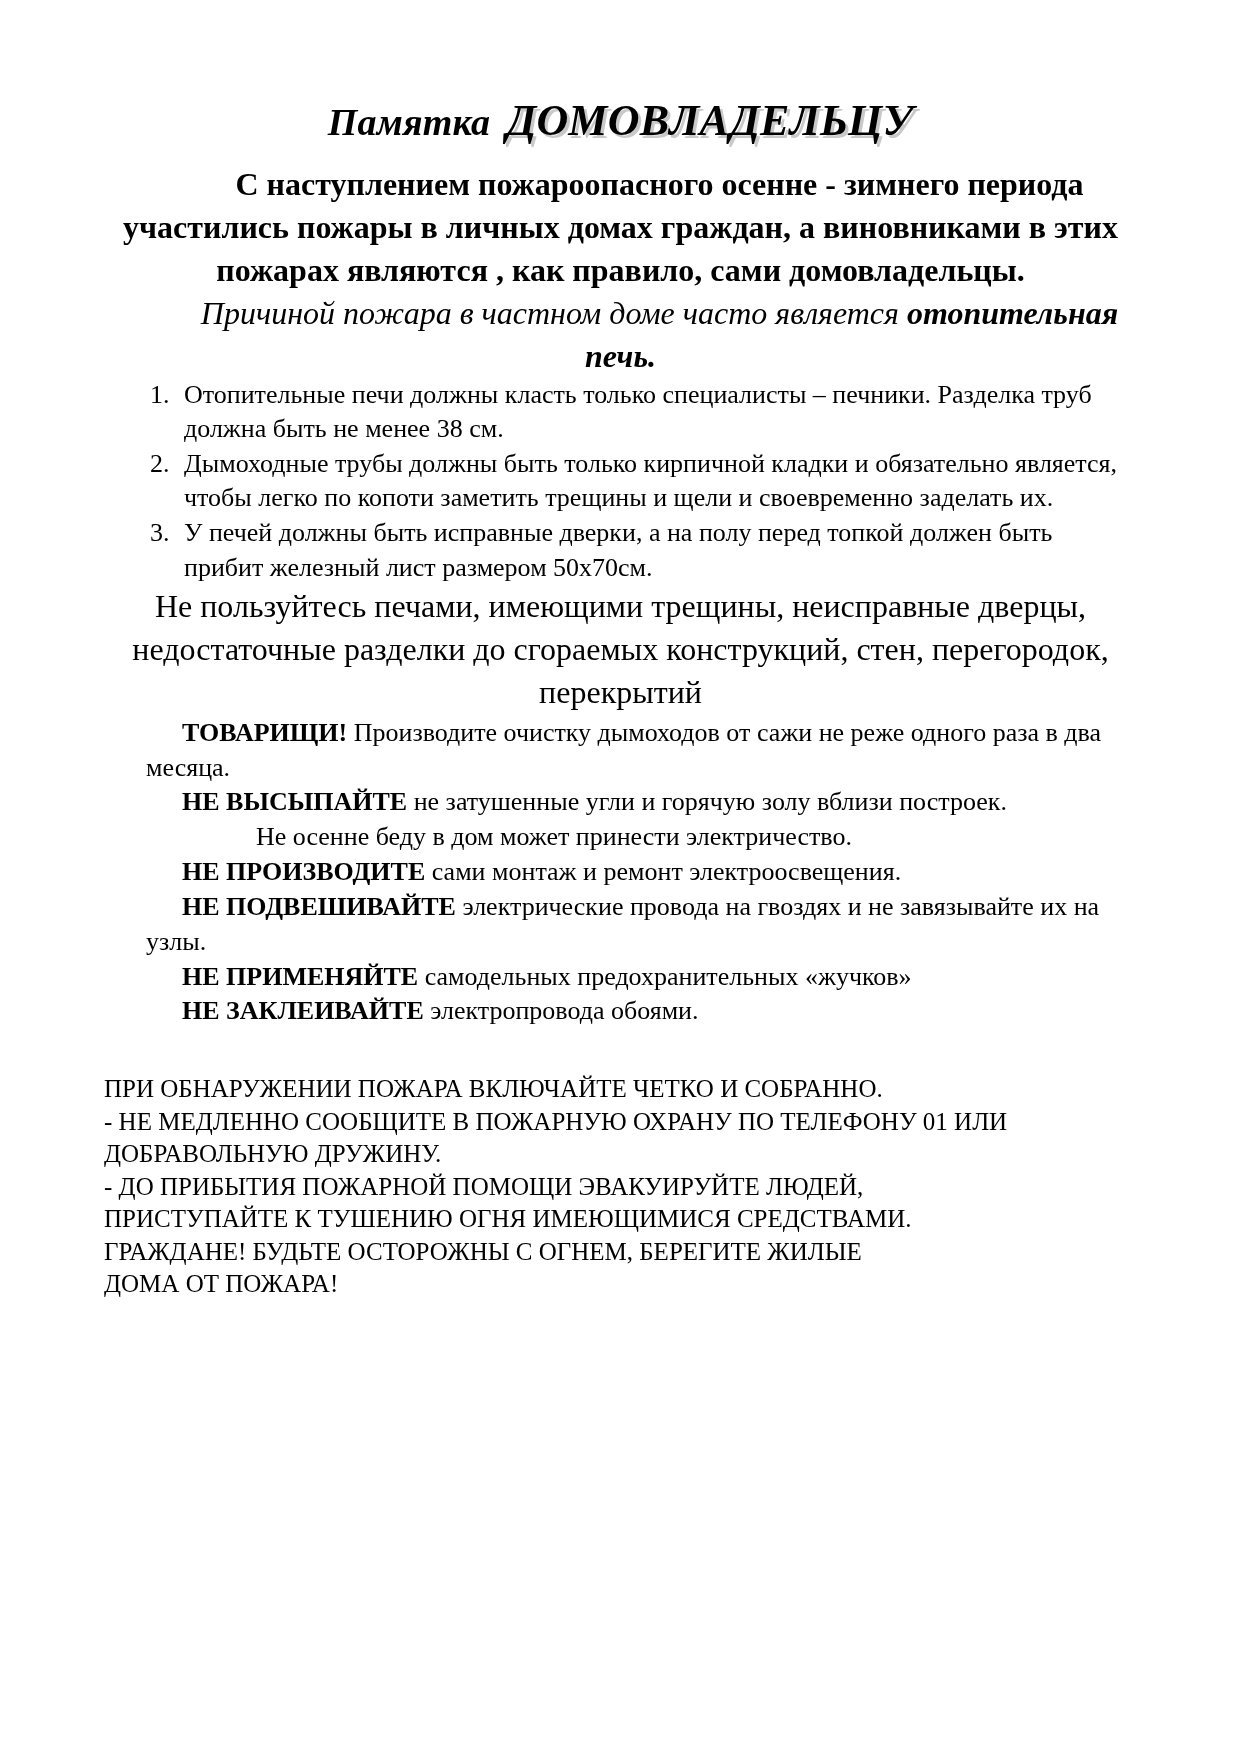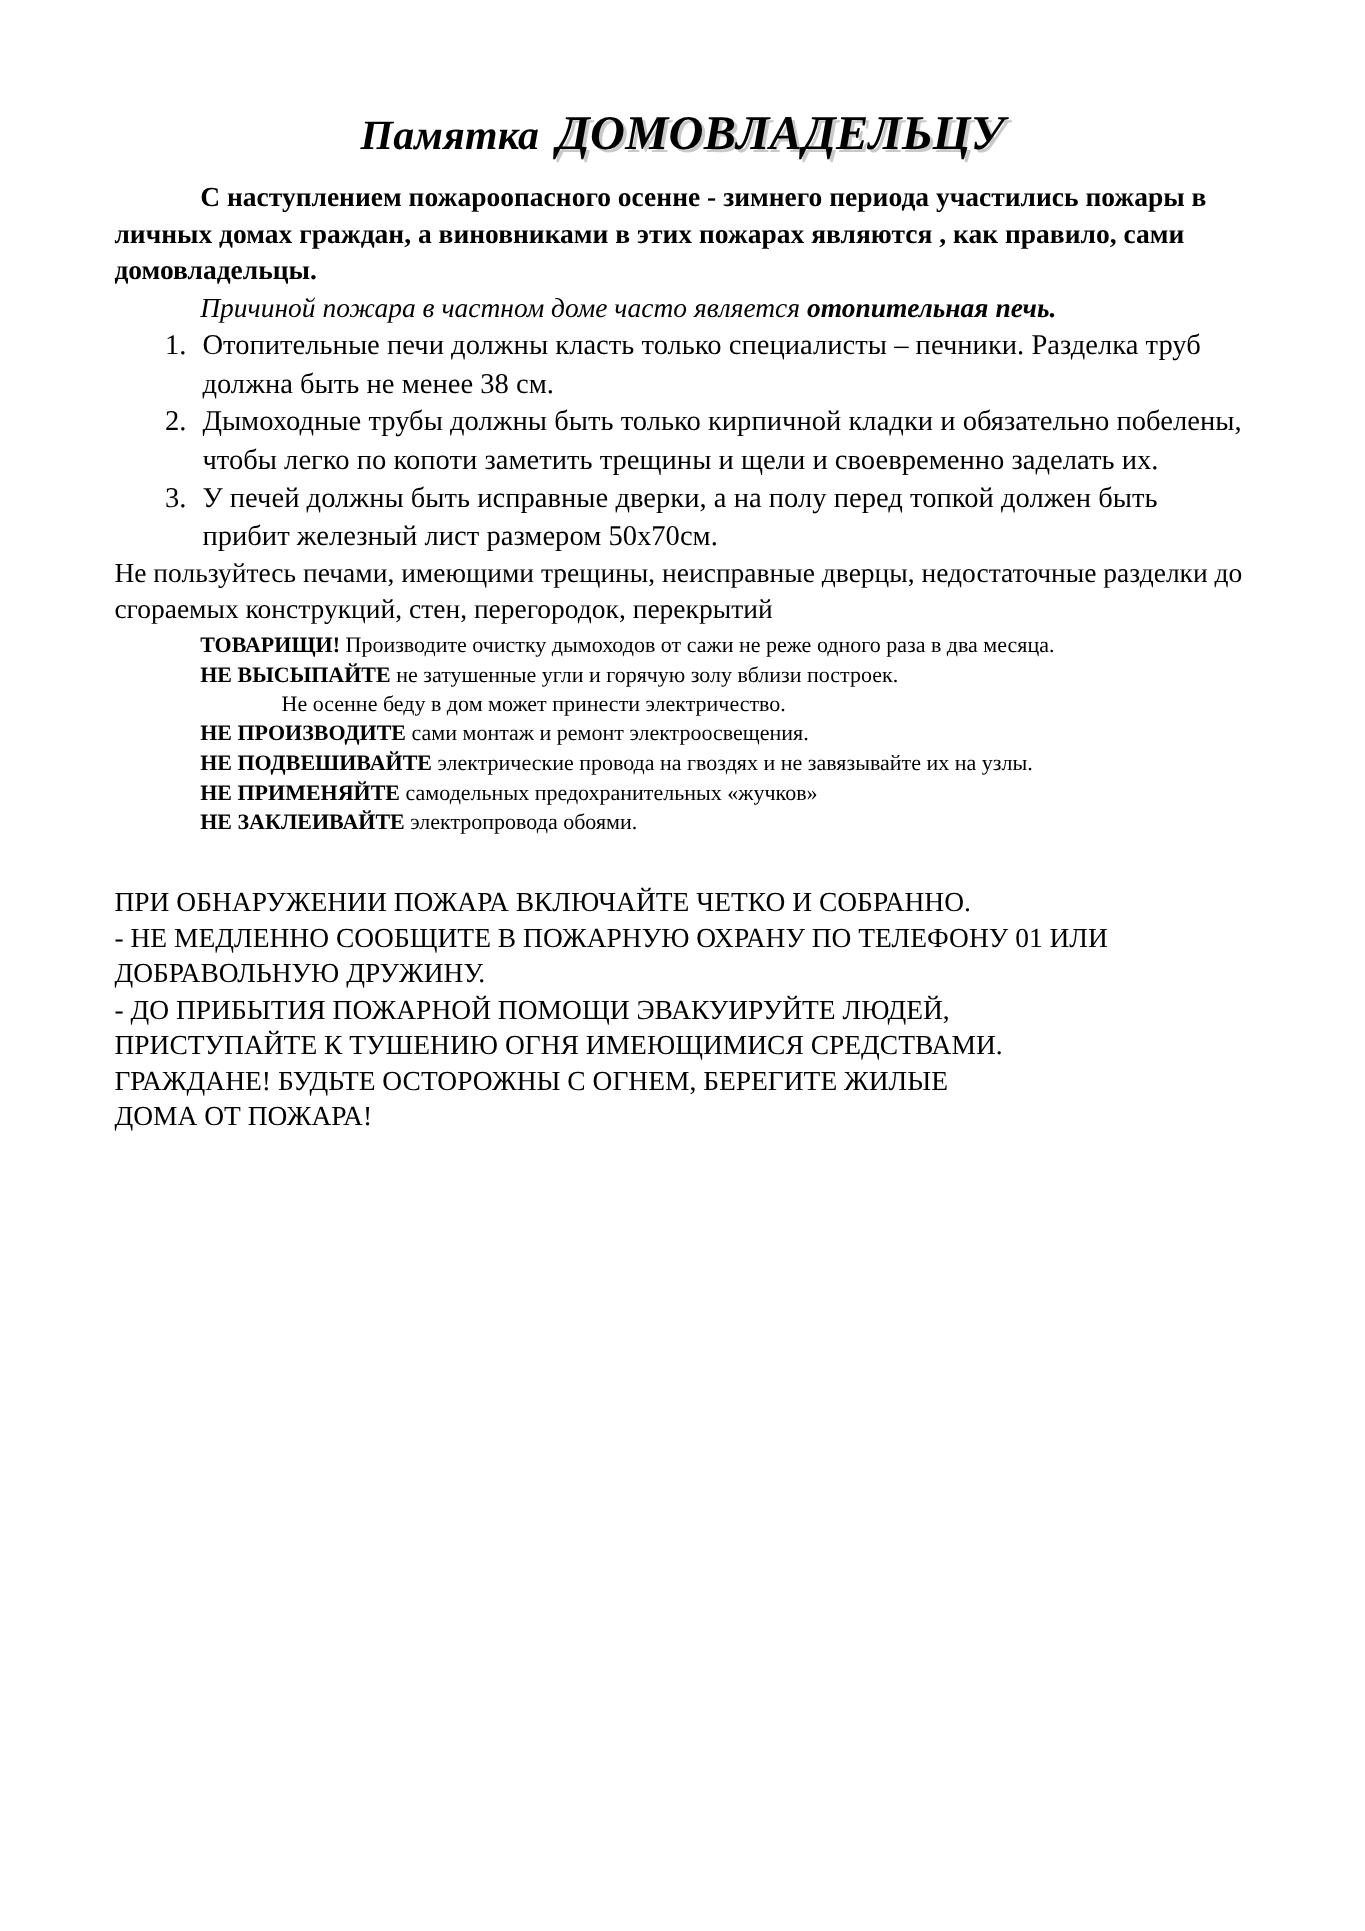--- a/index.html
+++ b/index.html
@@ -40,23 +40,23 @@
   }
   .title-part2 {
     font-size: 44px;
     margin-left: 16px;
     text-shadow: 3px 3px 0 #c9c9c9;
   }
 
   
   p.para {
     margin: 0;
-    font-size: 25px;
+    font-size: 32px;
     line-height: 1.34;
-    text-align: left;
+    text-align: center;
   }
   .intro {
     font-weight: bold;
     font-size: 25px;
     line-height: 1.35;
     text-indent: 78px;
     margin-bottom: 2px;
   }
   .cause {
     font-style: italic;
@@ -86,21 +86,21 @@
   .nouse {
     font-size: 26px;
     line-height: 1.33;
     margin-top: 2px;
   }
 
   
   .advice {
     margin-top: 2px;
     padding-left: 42px;
-    font-size: 20px;
+    font-size: 26px;
     line-height: 1.34;
   }
   .advice p {
     margin: 0;
     text-indent: 36px;
   }
   .advice p.centerish {
     text-indent: 110px;
   }
   .advice strong {
@@ -126,21 +126,21 @@
   <h1 class="doc-title">
     <span class="title-part1">Памятка</span><span class="title-part2">ДОМОВЛАДЕЛЬЦУ</span>
   </h1>
 
   <p class="para intro">С наступлением пожароопасного осенне  - зимнего периода участились пожары в личных домах граждан, а виновниками в этих пожарах являются , как правило, сами домовладельцы.</p>
 
   <p class="para cause"><span>Причиной пожара в частном доме часто является </span><b>отопительная печь.</b></p>
 
   <ol class="rules">
     <li>Отопительные печи должны класть только специалисты – печники. Разделка труб должна  быть не менее 38 см.</li>
-    <li>Дымоходные трубы должны быть только кирпичной кладки и обязательно побелены, чтобы легко по копоти заметить трещины и щели и своевременно заделать их.</li>
+    <li>Дымоходные трубы должны быть только кирпичной кладки и обязательно является, чтобы легко по копоти заметить трещины и щели и своевременно заделать их.</li>
     <li>У печей должны быть исправные  дверки, а на полу перед топкой должен быть прибит железный лист размером 50х70см.</li>
   </ol>
 
   <p class="para nouse">Не пользуйтесь печами, имеющими трещины, неисправные дверцы, недостаточные разделки до сгораемых конструкций, стен, перегородок, перекрытий</p>
 
   <div class="advice">
     <p><strong>ТОВАРИЩИ!</strong><span> Производите очистку дымоходов от сажи не реже одного раза в два месяца.</span></p>
     <p><strong>НЕ ВЫСЫПАЙТЕ</strong><span> не затушенные угли  и горячую золу вблизи построек.</span></p>
 
     <p class="centerish">Не осенне беду в дом может принести электричество.</p>

